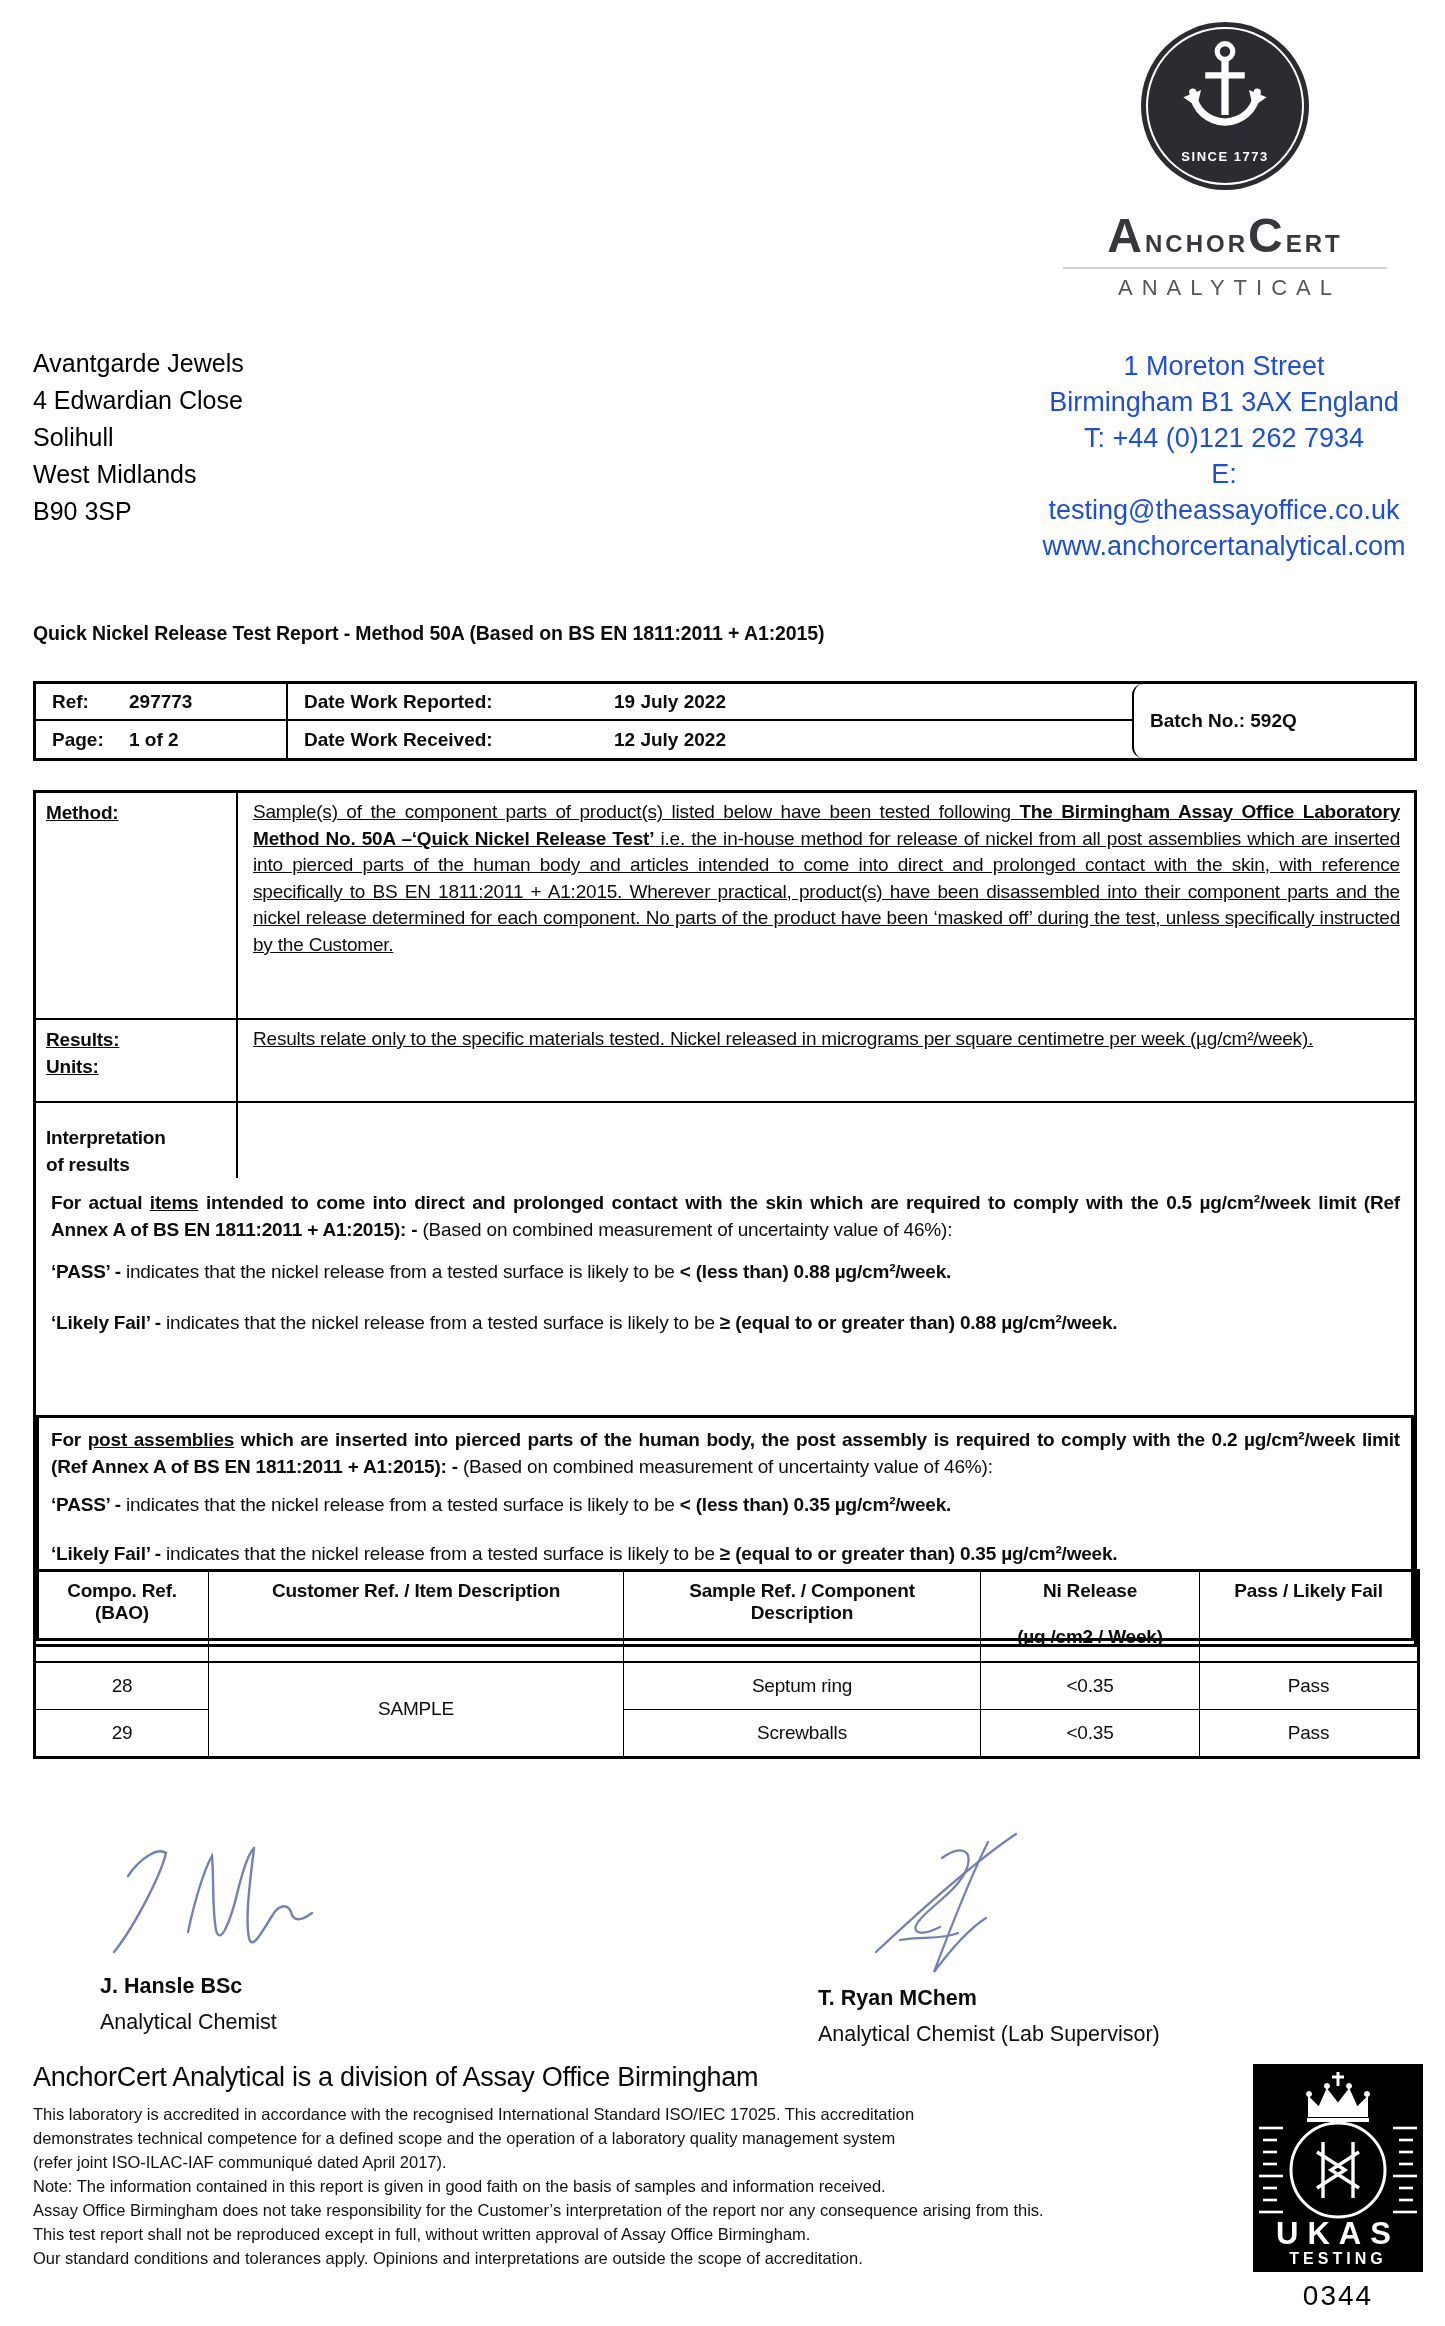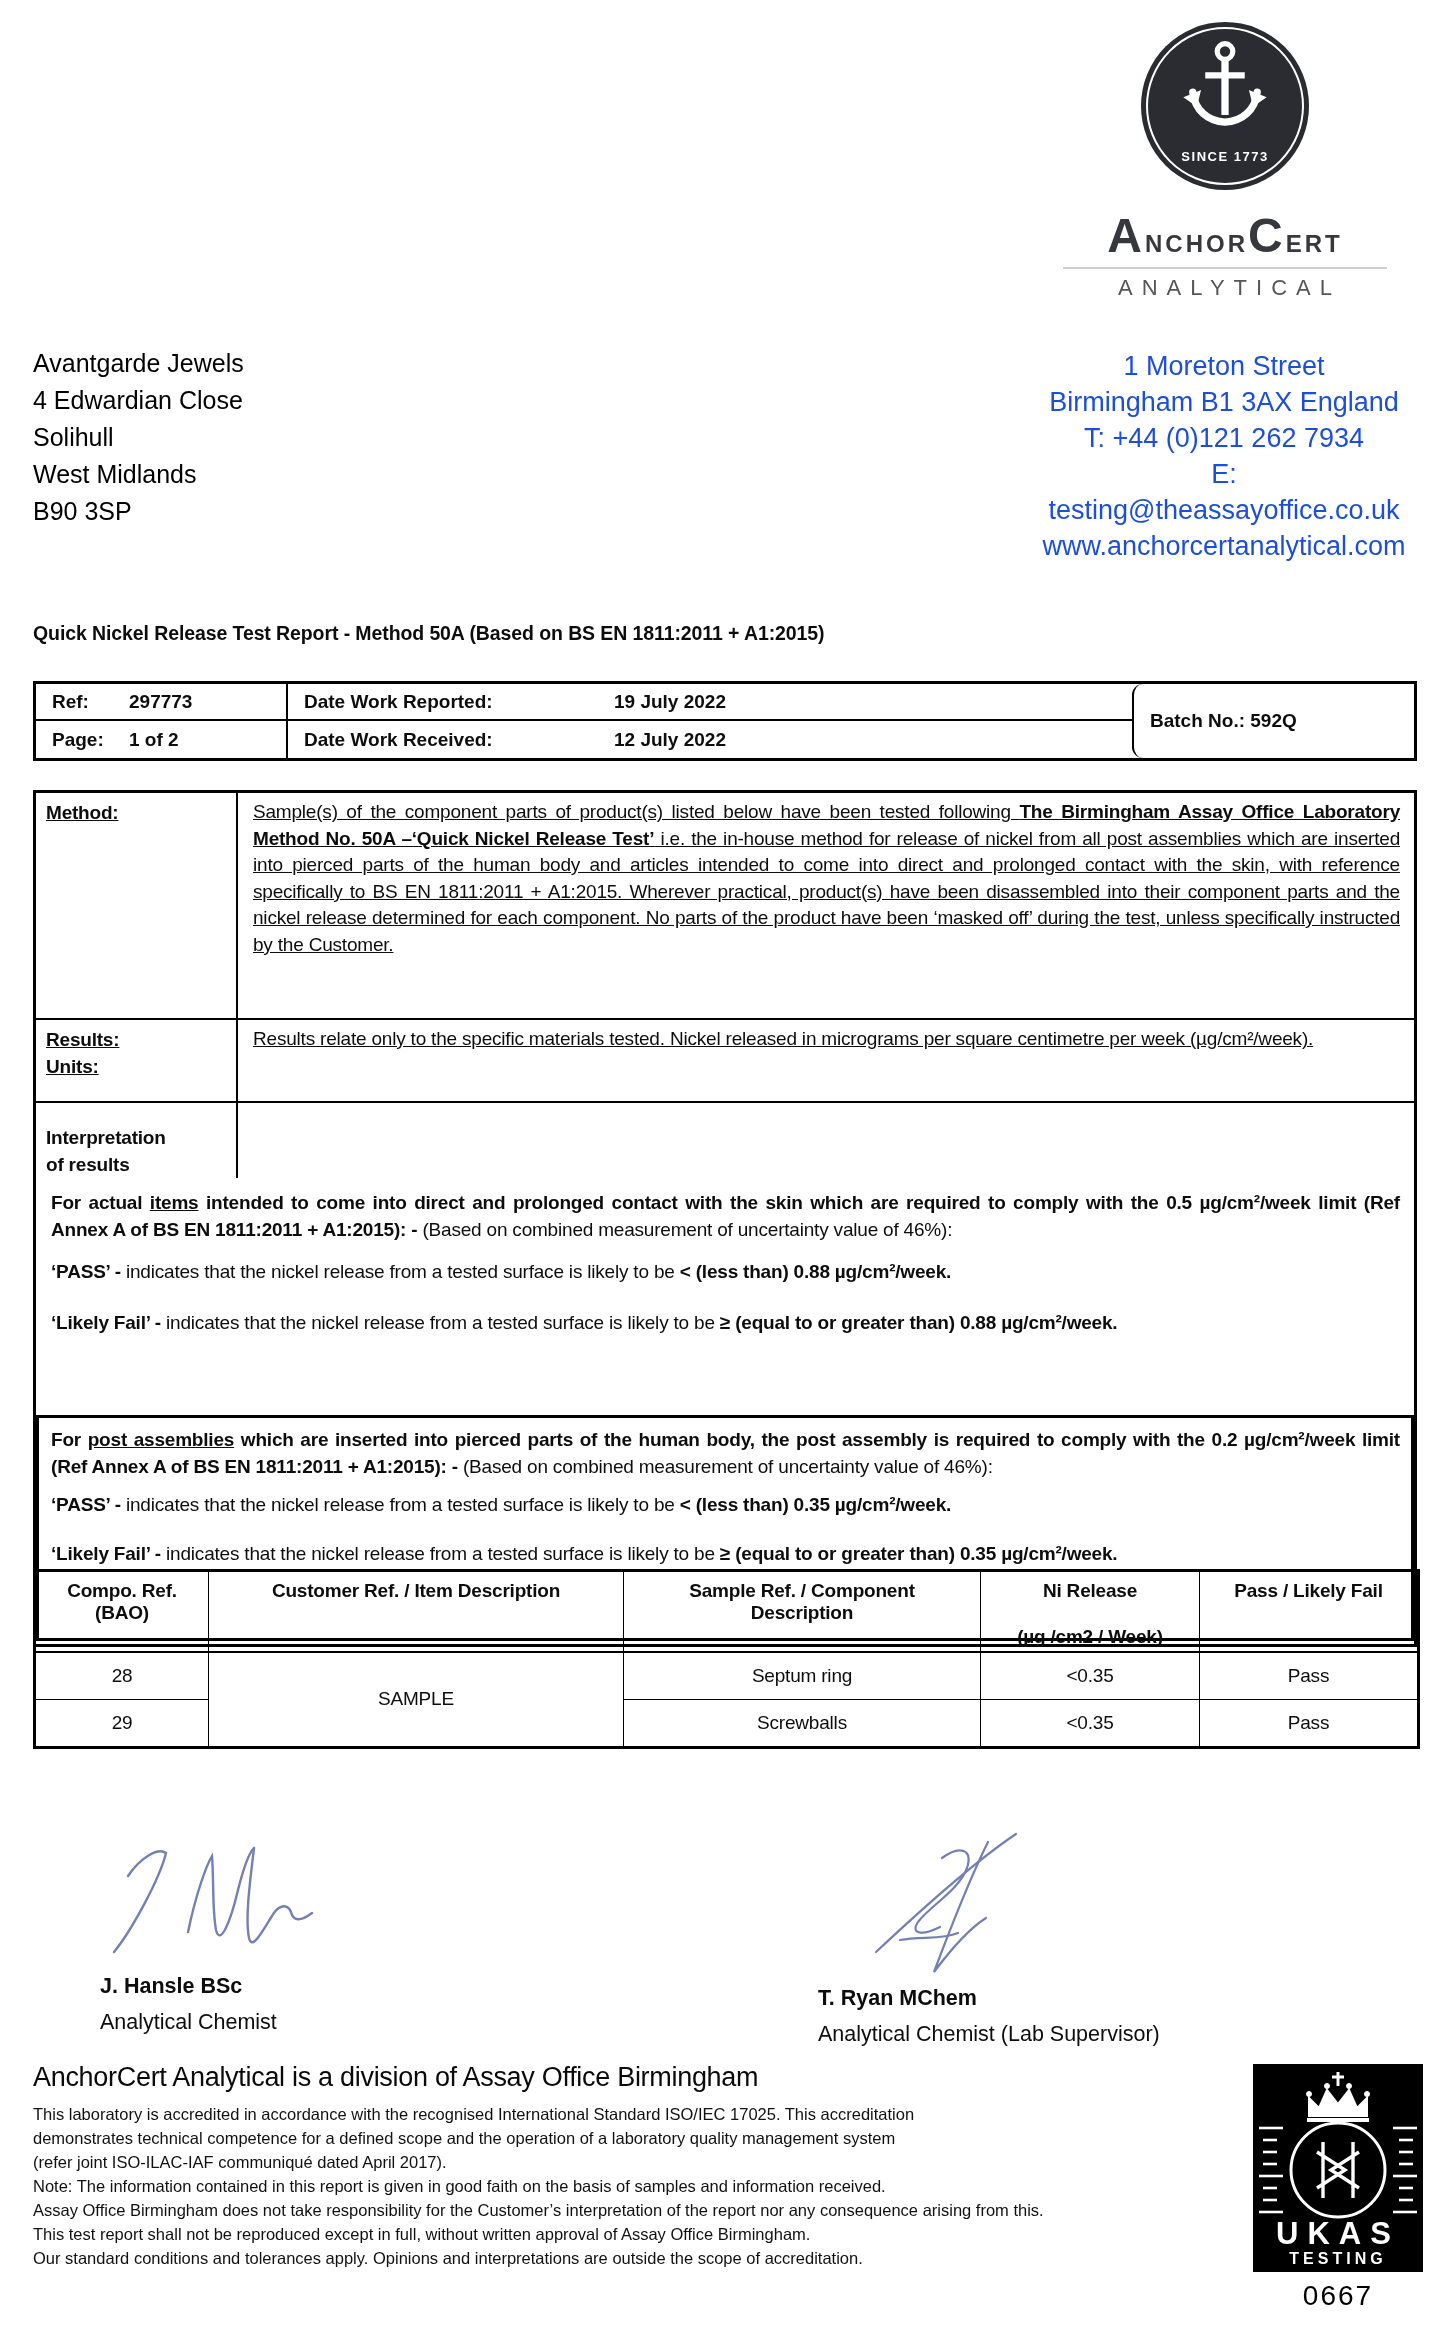--- a/index.html
+++ b/index.html
@@ -84,21 +84,21 @@
   .boxB .p-fail{margin-top:22px;}
 
   
   .results-table{left:33px;top:1569px;width:1384px;}
   table.rt{border-collapse:collapse;table-layout:fixed;width:1384px;
     font-size:19px;letter-spacing:-0.2px;}
   table.rt td,table.rt th{border:1.5px solid #000;box-sizing:border-box;
     text-align:center;padding:0;}
   table.rt{border:3px solid #000;}
   table.rt th{border-bottom:2.5px solid #000;font-weight:bold;vertical-align:top;
-    padding-top:8px;height:81px;}
+    padding-top:8px;height:91px;}
   table.rt td{height:48px;vertical-align:middle;font-weight:normal;}
   .th-unit{font-weight:bold;margin-top:24px;font-size:19px;}
   .cell-merged{vertical-align:top;padding-top:12px;}
 
   
   .signer{font-size:21.5px;line-height:36px;}
   .signer-left{left:100px;top:1832px;}
   .signer-right{left:818px;top:1826px;}
   .sig-svg{display:block;}
   .signer-name{font-weight:bold;margin-top:4px;}
@@ -322,16 +322,16 @@
       </g>
 
       <g stroke="#fff" fill="none">
         <circle cx="85" cy="106" r="47" stroke-width="3"></circle>
         <path d="M70,78 L70,134 M64,88 L92,106 L64,124" stroke-width="3.4"></path>
         <path d="M100,78 L100,134 M106,88 L78,106 L106,124" stroke-width="3.4"></path>
       </g>
       <text x="85" y="180" fill="#fff" font-family="Liberation Sans, sans-serif" font-size="31" font-weight="600" letter-spacing="9" text-anchor="middle">UKAS</text>
       <text x="85" y="200" fill="#fff" font-family="Liberation Sans, sans-serif" font-size="16" font-weight="600" letter-spacing="4" text-anchor="middle">TESTING</text>
     </svg>
-    <div class="ukas-number">0667</div>
+    <div class="ukas-number">0344</div>
   </div>
 
 </div>
 
 </body></html>

